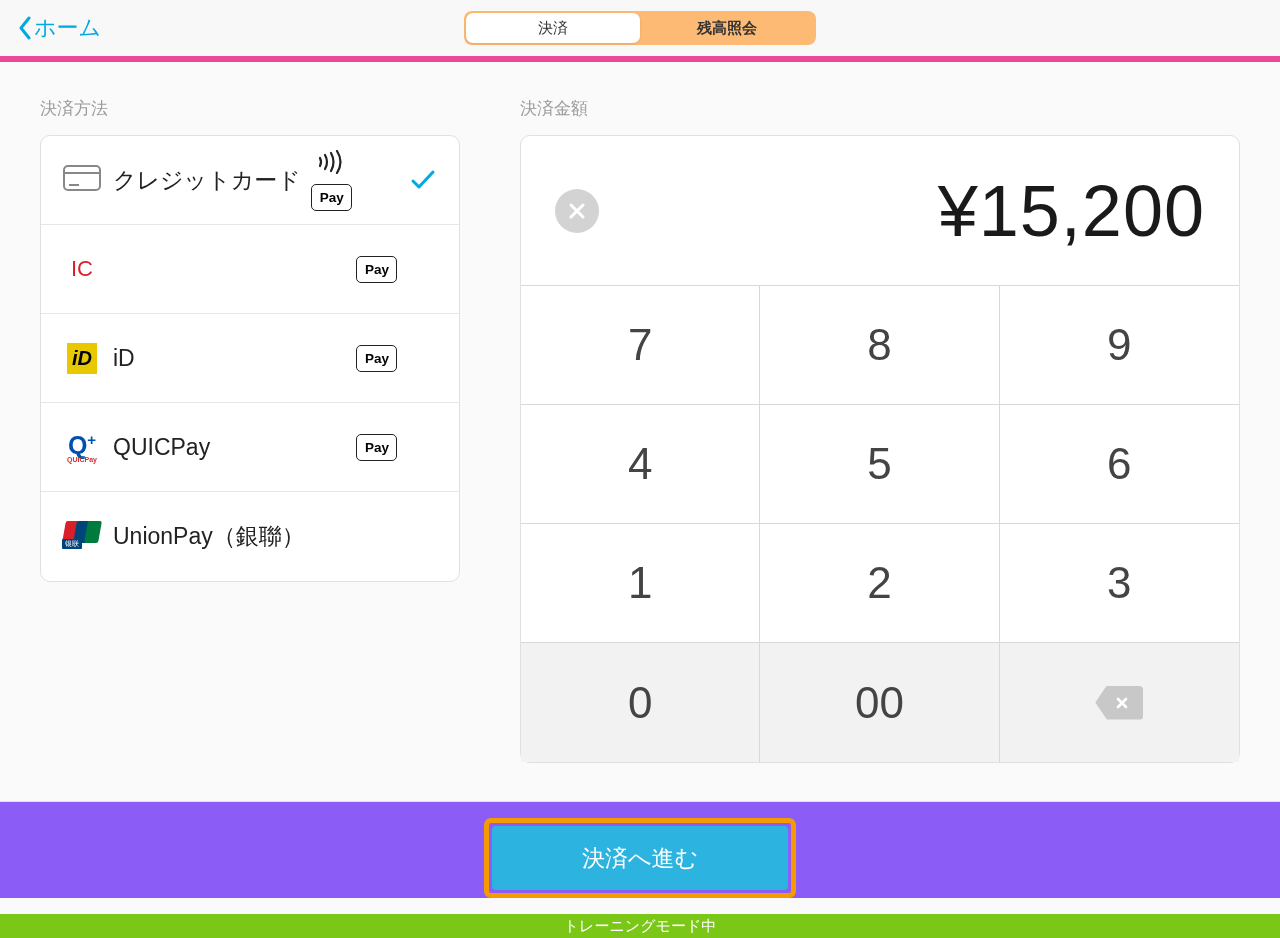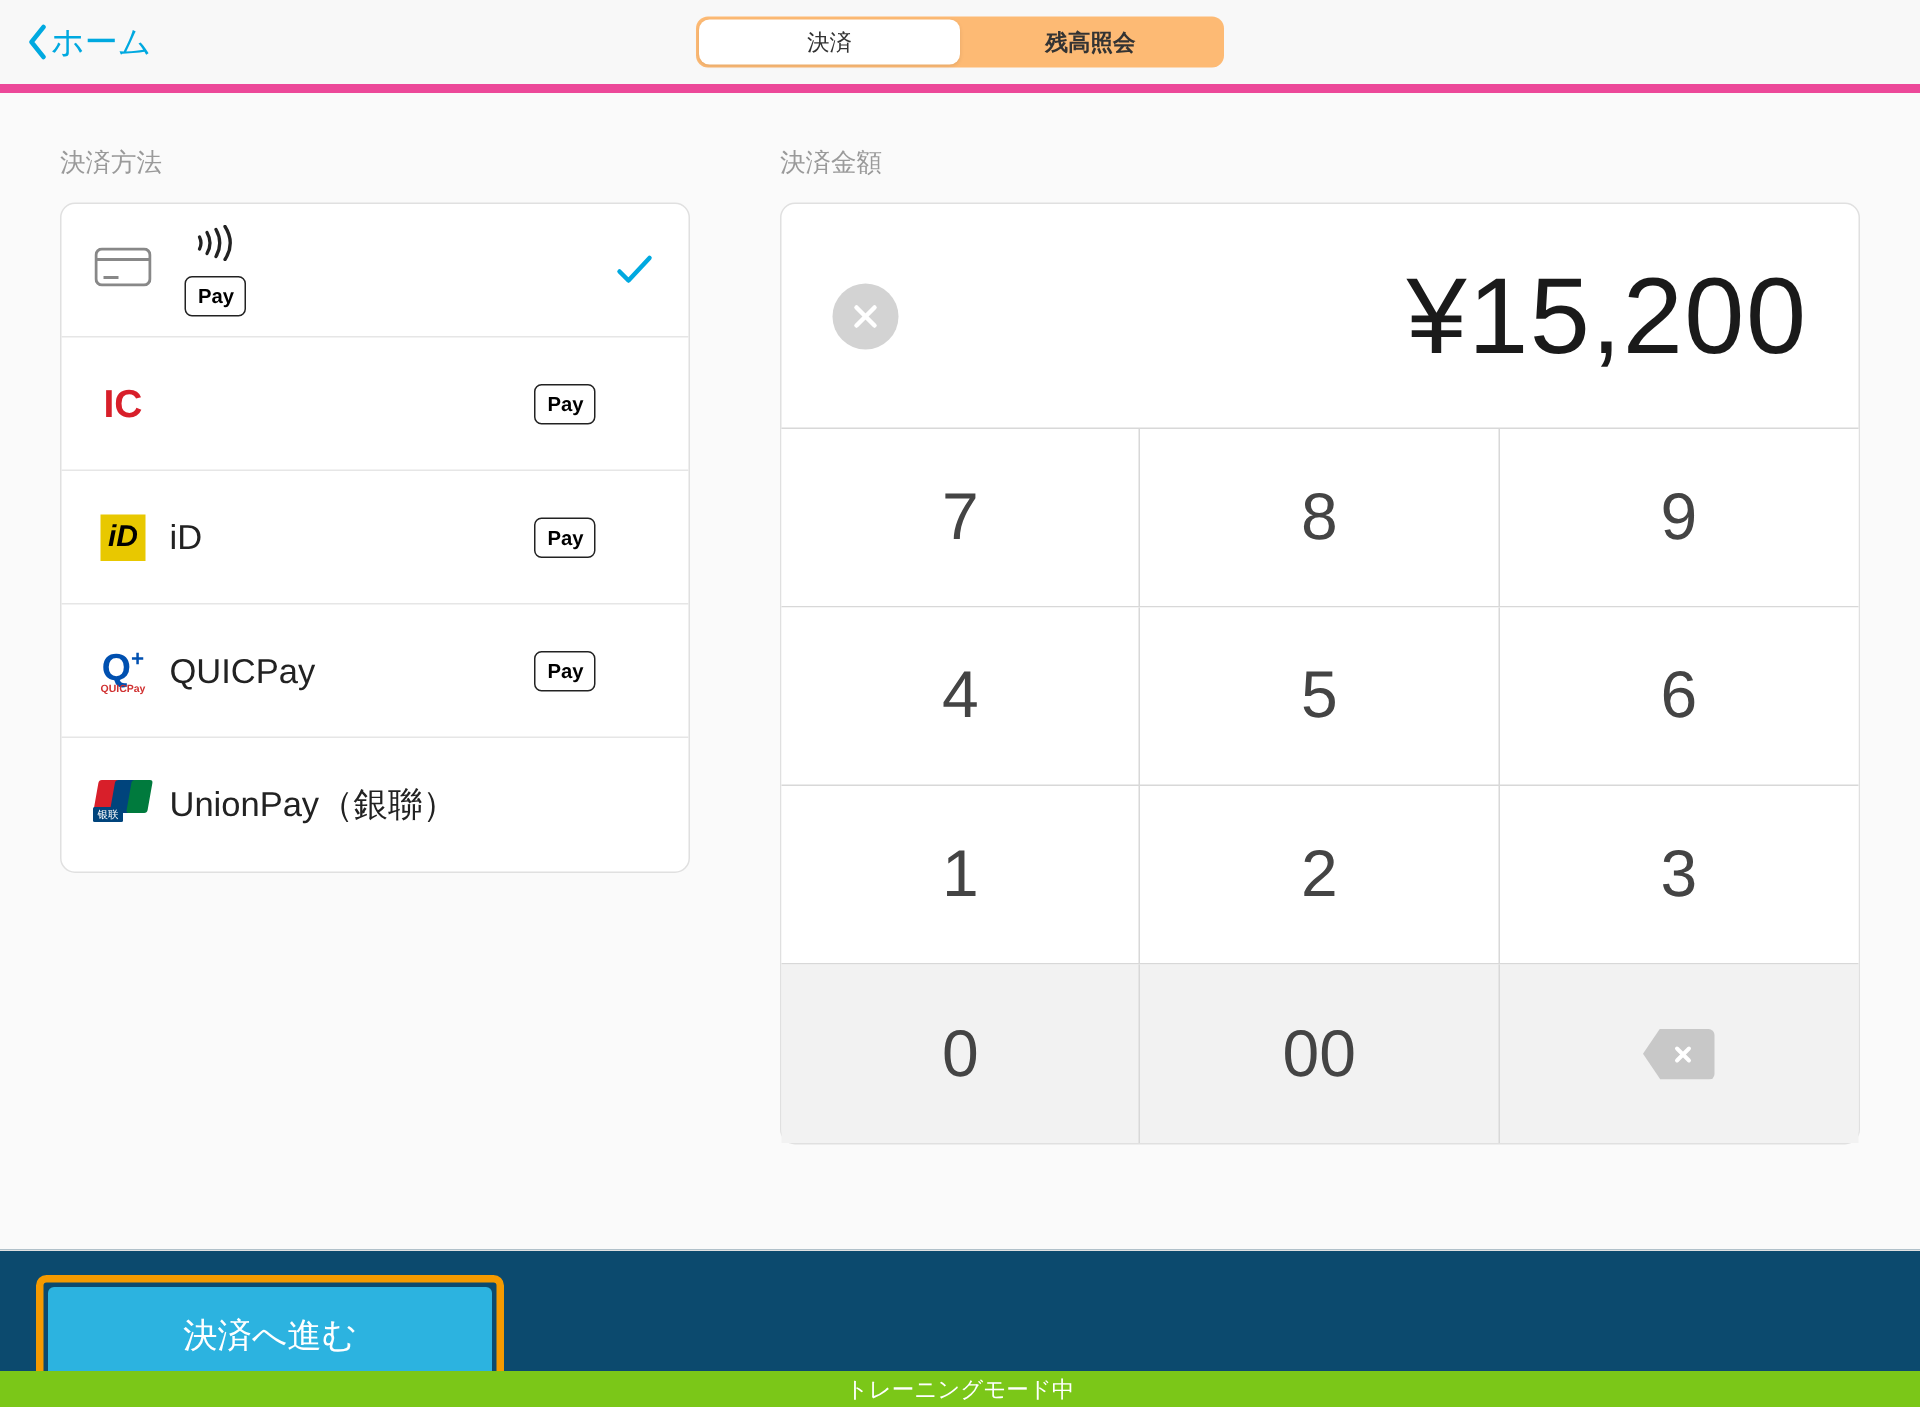--- a/index.html
+++ b/index.html
@@ -181,27 +181,27 @@
       clip-path: polygon(24% 0, 100% 0, 100% 100%, 24% 100%, 0 50%);
       border-radius: 4px;
       display: flex;
       align-items: center;
       justify-content: center;
       padding-left: 6px;
     }
     .backspace-icon svg { width: 16px; height: 16px; }
     .footer {
       position: absolute;
-      bottom: 8px;
+      bottom: 40px;
       left: 0; right: 0;
       border-top: 1px solid #e0e0e0;
       padding: 16px 24px 0 24px;
       display: flex;
-      justify-content: flex-start;
-      background: #0c4a6e;
+      justify-content: center;
+      background: #8b5cf6;
     }
     .proceed-wrap {
       border: 5px solid #f59a00;
       border-radius: 7px;
       padding: 3px;
     }
     .proceed-btn {
       background: #2cb3e0;
       color: #fff;
       font-size: 23px;
@@ -282,37 +282,38 @@
     <div class="method-list">
 
       <div class="method-item">
         <div class="method-icon">
           <svg class="card-icon-svg" viewBox="0 0 38 26" fill="none" stroke="#888" stroke-width="2">
               <rect x="1" y="1" width="36" height="24" rx="4"></rect>
               <line x1="1" y1="8" x2="37" y2="8"></line>
               <line x1="6" y1="20" x2="16" y2="20"></line>
             </svg>
         </div>
+        <span class="method-label">クレジットカード</span>
         <div class="method-extras">
           <svg class="contactless-icon" viewBox="0 0 28 24" fill="none" stroke="#222" stroke-width="2.2" stroke-linecap="round">
               <path d="M3 8 Q5 12 3 16"></path>
               <path d="M8 5 Q12 12 8 19"></path>
               <path d="M14 3 Q19 12 14 21"></path>
               <path d="M20 1 Q27 12 20 23"></path>
             </svg>
           <span class="applepay-badge">Pay</span>
         </div>
         <svg class="check" width="28" height="24" viewBox="0 0 28 24" fill="none" stroke="#00a9e0" stroke-width="3" stroke-linecap="round" stroke-linejoin="round">
             <polyline points="4,13 10,19 24,4"></polyline>
           </svg>
       </div>
 
       <div class="method-item">
         <div class="method-icon">
-          <span class="ic-icon" style="color:#d81f2a; font-size:26px; font-weight:bold;">I<span style="color:#d81f2a;">C</span></span>
+          <span class="ic-icon" style="color:#d81f2a; font-size:22px; font-weight:normal;">I<span style="color:#d81f2a;">C</span></span>
         </div>
         <div class="method-extras" style="margin-left:auto; margin-right:44px;">
           <span class="applepay-badge">Pay</span>
         </div>
       </div>
 
       <div class="method-item">
         <div class="method-icon">
           <span class="id-badge">iD</span>
         </div>

